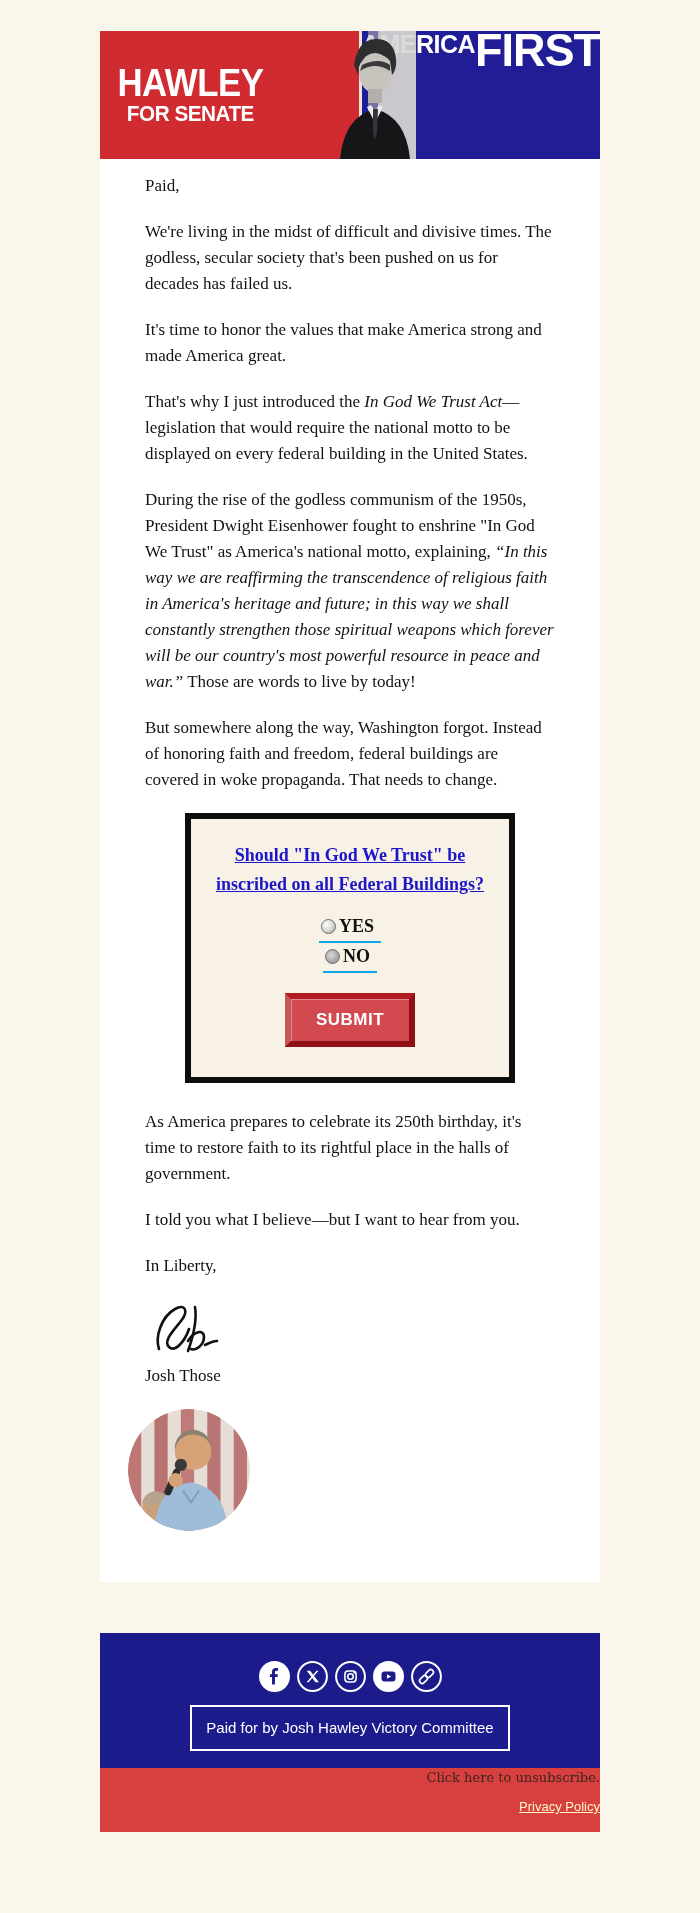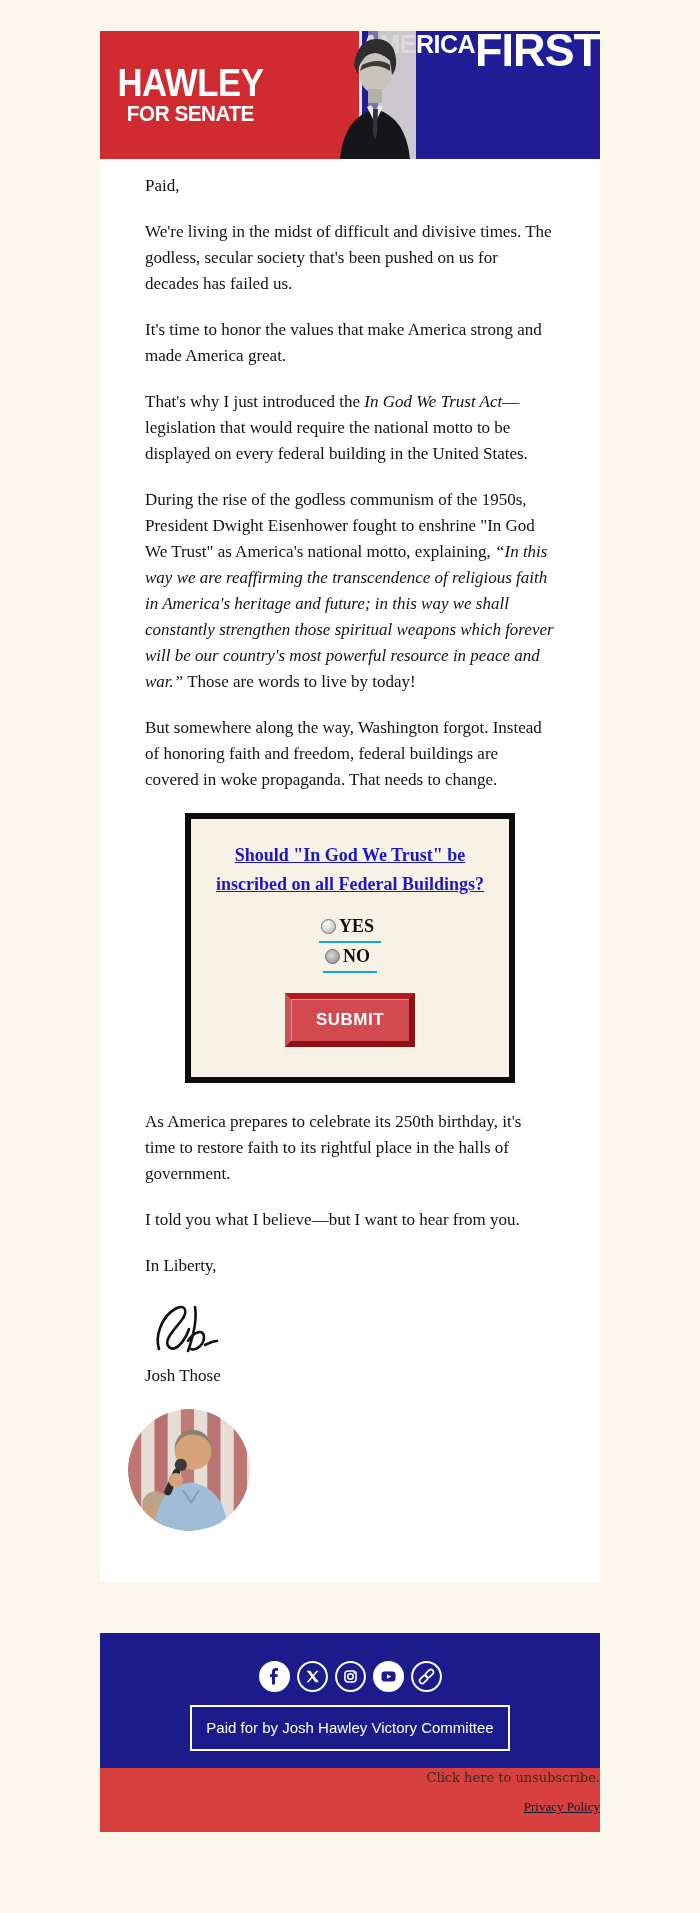--- a/index.html
+++ b/index.html
@@ -45,21 +45,21 @@
 
   
   .footer{width:500px;margin:51px auto 0;}
   .f-blue{background:var(--footer-blue);height:135px;padding-top:28px;text-align:center;}
   .icons{display:flex;justify-content:center;gap:7px;}
   .icons svg{width:31px;height:31px;cursor:pointer;}
   .icon-navy{fill:var(--footer-blue);}
   .paid-box{width:320px;margin:13px auto 0;border:2px solid #fff;padding:12px 6px;color:#fff;font-family:"Liberation Sans",sans-serif;font-size:15px;line-height:18px;}
   .f-red{background:var(--footer-red);height:64px;text-align:right;padding-top:2px;}
   .unsub{font-family:"DejaVu Serif",serif;font-size:13px;color:#3a261d;cursor:pointer;}
-  .privacy{display:inline-block;margin-top:14px;font-family:Liberation Serif, serif;font-size:13px;color:#0f172a;text-decoration:underline;cursor:pointer;}
+  .privacy{display:inline-block;margin-top:14px;font-family:Liberation Sans, sans-serif;font-size:13px;color:#fef9c3;text-decoration:underline;cursor:pointer;}
 </style>
 </head>
 <body>
 
 <div class="email">
   <div class="email-inner">
 
     <div class="header">
       <div class="hdr-red">
         <div class="hdr-h1">HAWLEY</div>

